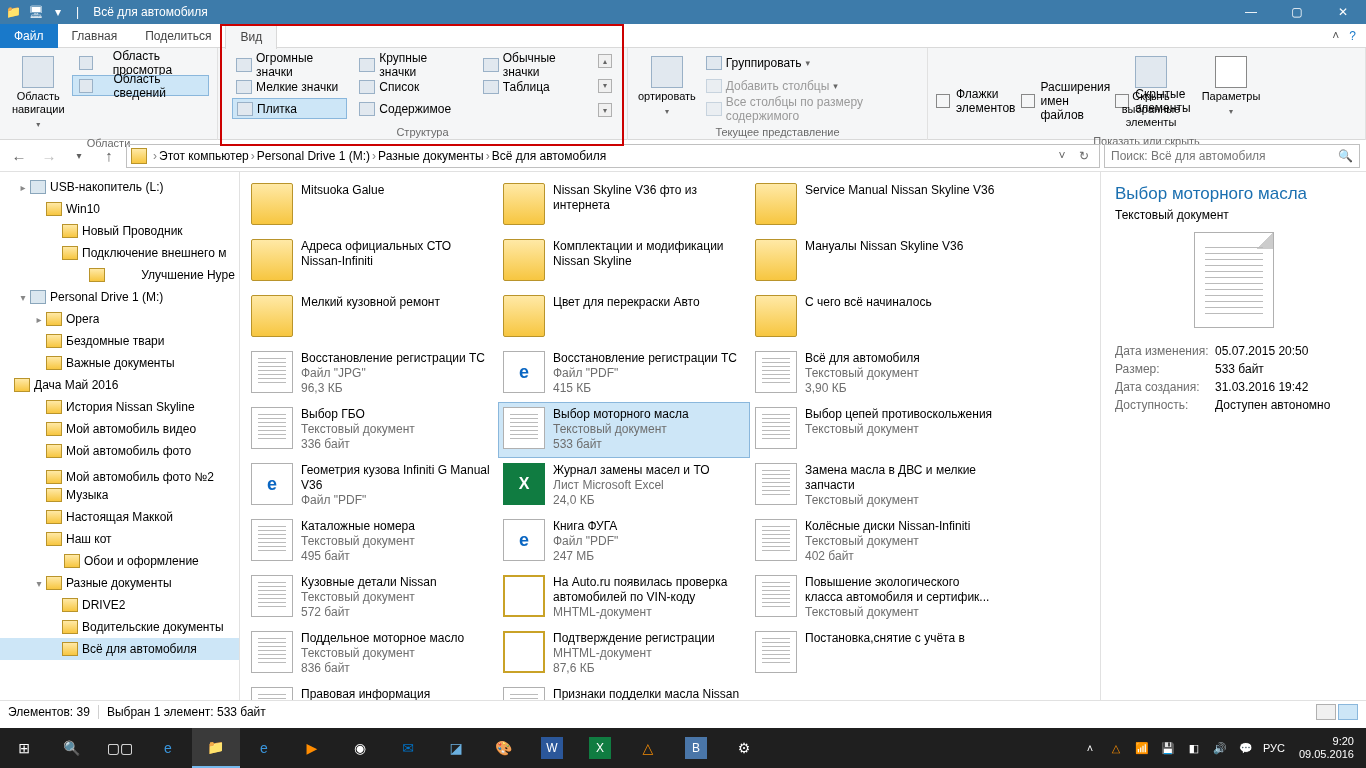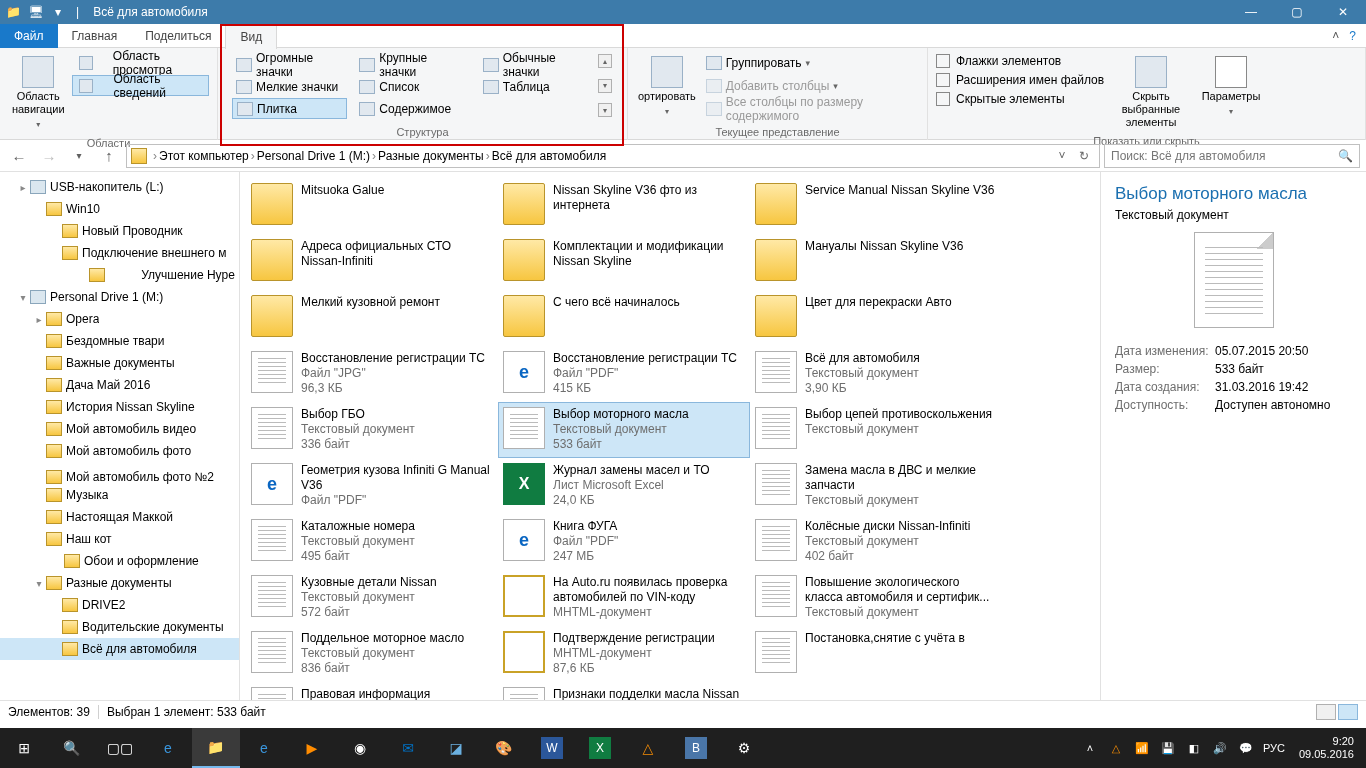--- a/index.html
+++ b/index.html
@@ -42,21 +42,21 @@
 
 .layout-box { position:relative; padding:2px 6px; width:392px; }
 .red-rect { position:absolute; top:-28px; left:-6px; right:-6px; bottom:-22px; border:2px solid #c00; pointer-events:none; }
 .layout-grid { display:grid; grid-template-columns:repeat(3,auto); grid-template-rows:repeat(3,21px); column-gap:8px; row-gap:1px; }
 .layout-item { display:flex; align-items:center; gap:4px; padding:0 4px; font-size:12px; min-width:110px; }
 .layout-item.sel { background:#cde6f7; border:1px solid #8ab7dc; }
 .spin-col { display:flex; flex-direction:column; justify-content:space-between; height:63px; margin-left:4px; }
 .spin-btn { width:14px; height:14px; border:1px solid #b0b0b0; background:#f0f0f0; font-size:8px; display:flex; align-items:center; justify-content:center; color:#666; }
 
 
-.chk-col { display:flex; flex-direction:column; gap:5px; padding-top:2px; }
+.chk-col { display:flex; flex-direction:row; gap:5px; padding-top:2px;margin-top:26px; }
 .chk-row { display:flex; align-items:center; gap:6px; font-size:12px; }
 
 
 .addr-row { height:32px; border-bottom:1px solid #e1e1e1; display:flex; align-items:center; padding:3px 6px; gap:4px; background:#fff; }
 .nav-btn { width:26px; height:26px; display:flex; align-items:center; justify-content:center; color:#606060; font-size:15px; }
 .addr-box { flex:1; height:24px; border:1px solid #c0c0c0; display:flex; align-items:center; padding:0 4px; font-size:12px; }
 .bc-icon { width:16px; height:16px; background:linear-gradient(#ffe9a6,#f7c640); border:1px solid #b9942b; margin-right:4px; }
 .bc-sep { color:#888; padding:0 2px; }
 .addr-tools { display:flex; }
 .addr-tools .ab { width:22px; height:22px; display:flex; align-items:center; justify-content:center; color:#666; font-size:12px; }
@@ -339,21 +339,21 @@
       <div class="tree-item nowrap" style="padding-left: 32px;">
         <span class="exp"></span>
         <span class="fi "></span>
         <span>Бездомные твари</span>
       </div>
       <div class="tree-item nowrap" style="padding-left: 32px;">
         <span class="exp"></span>
         <span class="fi "></span>
         <span>Важные документы</span>
       </div>
-      <div class="tree-item nowrap" style="padding-left: 32px;">
+      <div class="tree-item nowrap" style="">
         <span class="exp"></span>
         <span class="fi "></span>
         <span>Дача Май 2016</span>
       </div>
       <div class="tree-item nowrap" style="padding-left: 32px;">
         <span class="exp"></span>
         <span class="fi "></span>
         <span>История Nissan Skyline</span>
       </div>
       <div class="tree-item nowrap" style="padding-left: 32px;">
@@ -451,27 +451,27 @@
       </div>
       <div class="tile">
         <div class="thumb folder"></div>
         <div class="tinfo">
           <span class="tname">Мелкий кузовной ремонт</span>
         </div>
       </div>
       <div class="tile">
         <div class="thumb folder"></div>
         <div class="tinfo">
+          <span class="tname">Цвет для перекраски Авто</span>
+        </div>
+      </div>
+      <div class="tile">
+        <div class="thumb folder"></div>
+        <div class="tinfo">
           <span class="tname">С чего всё начиналось</span>
-        </div>
-      </div>
-      <div class="tile">
-        <div class="thumb folder"></div>
-        <div class="tinfo">
-          <span class="tname">Цвет для перекраски Авто</span>
         </div>
       </div>
       <div class="tile">
         <div class="thumb text"></div>
         <div class="tinfo">
           <span class="tname">Восстановление регистрации ТС</span>
           <span class="tmeta">Файл "JPG"</span>
           <span class="tmeta">96,3 КБ</span>
         </div>
       </div>

